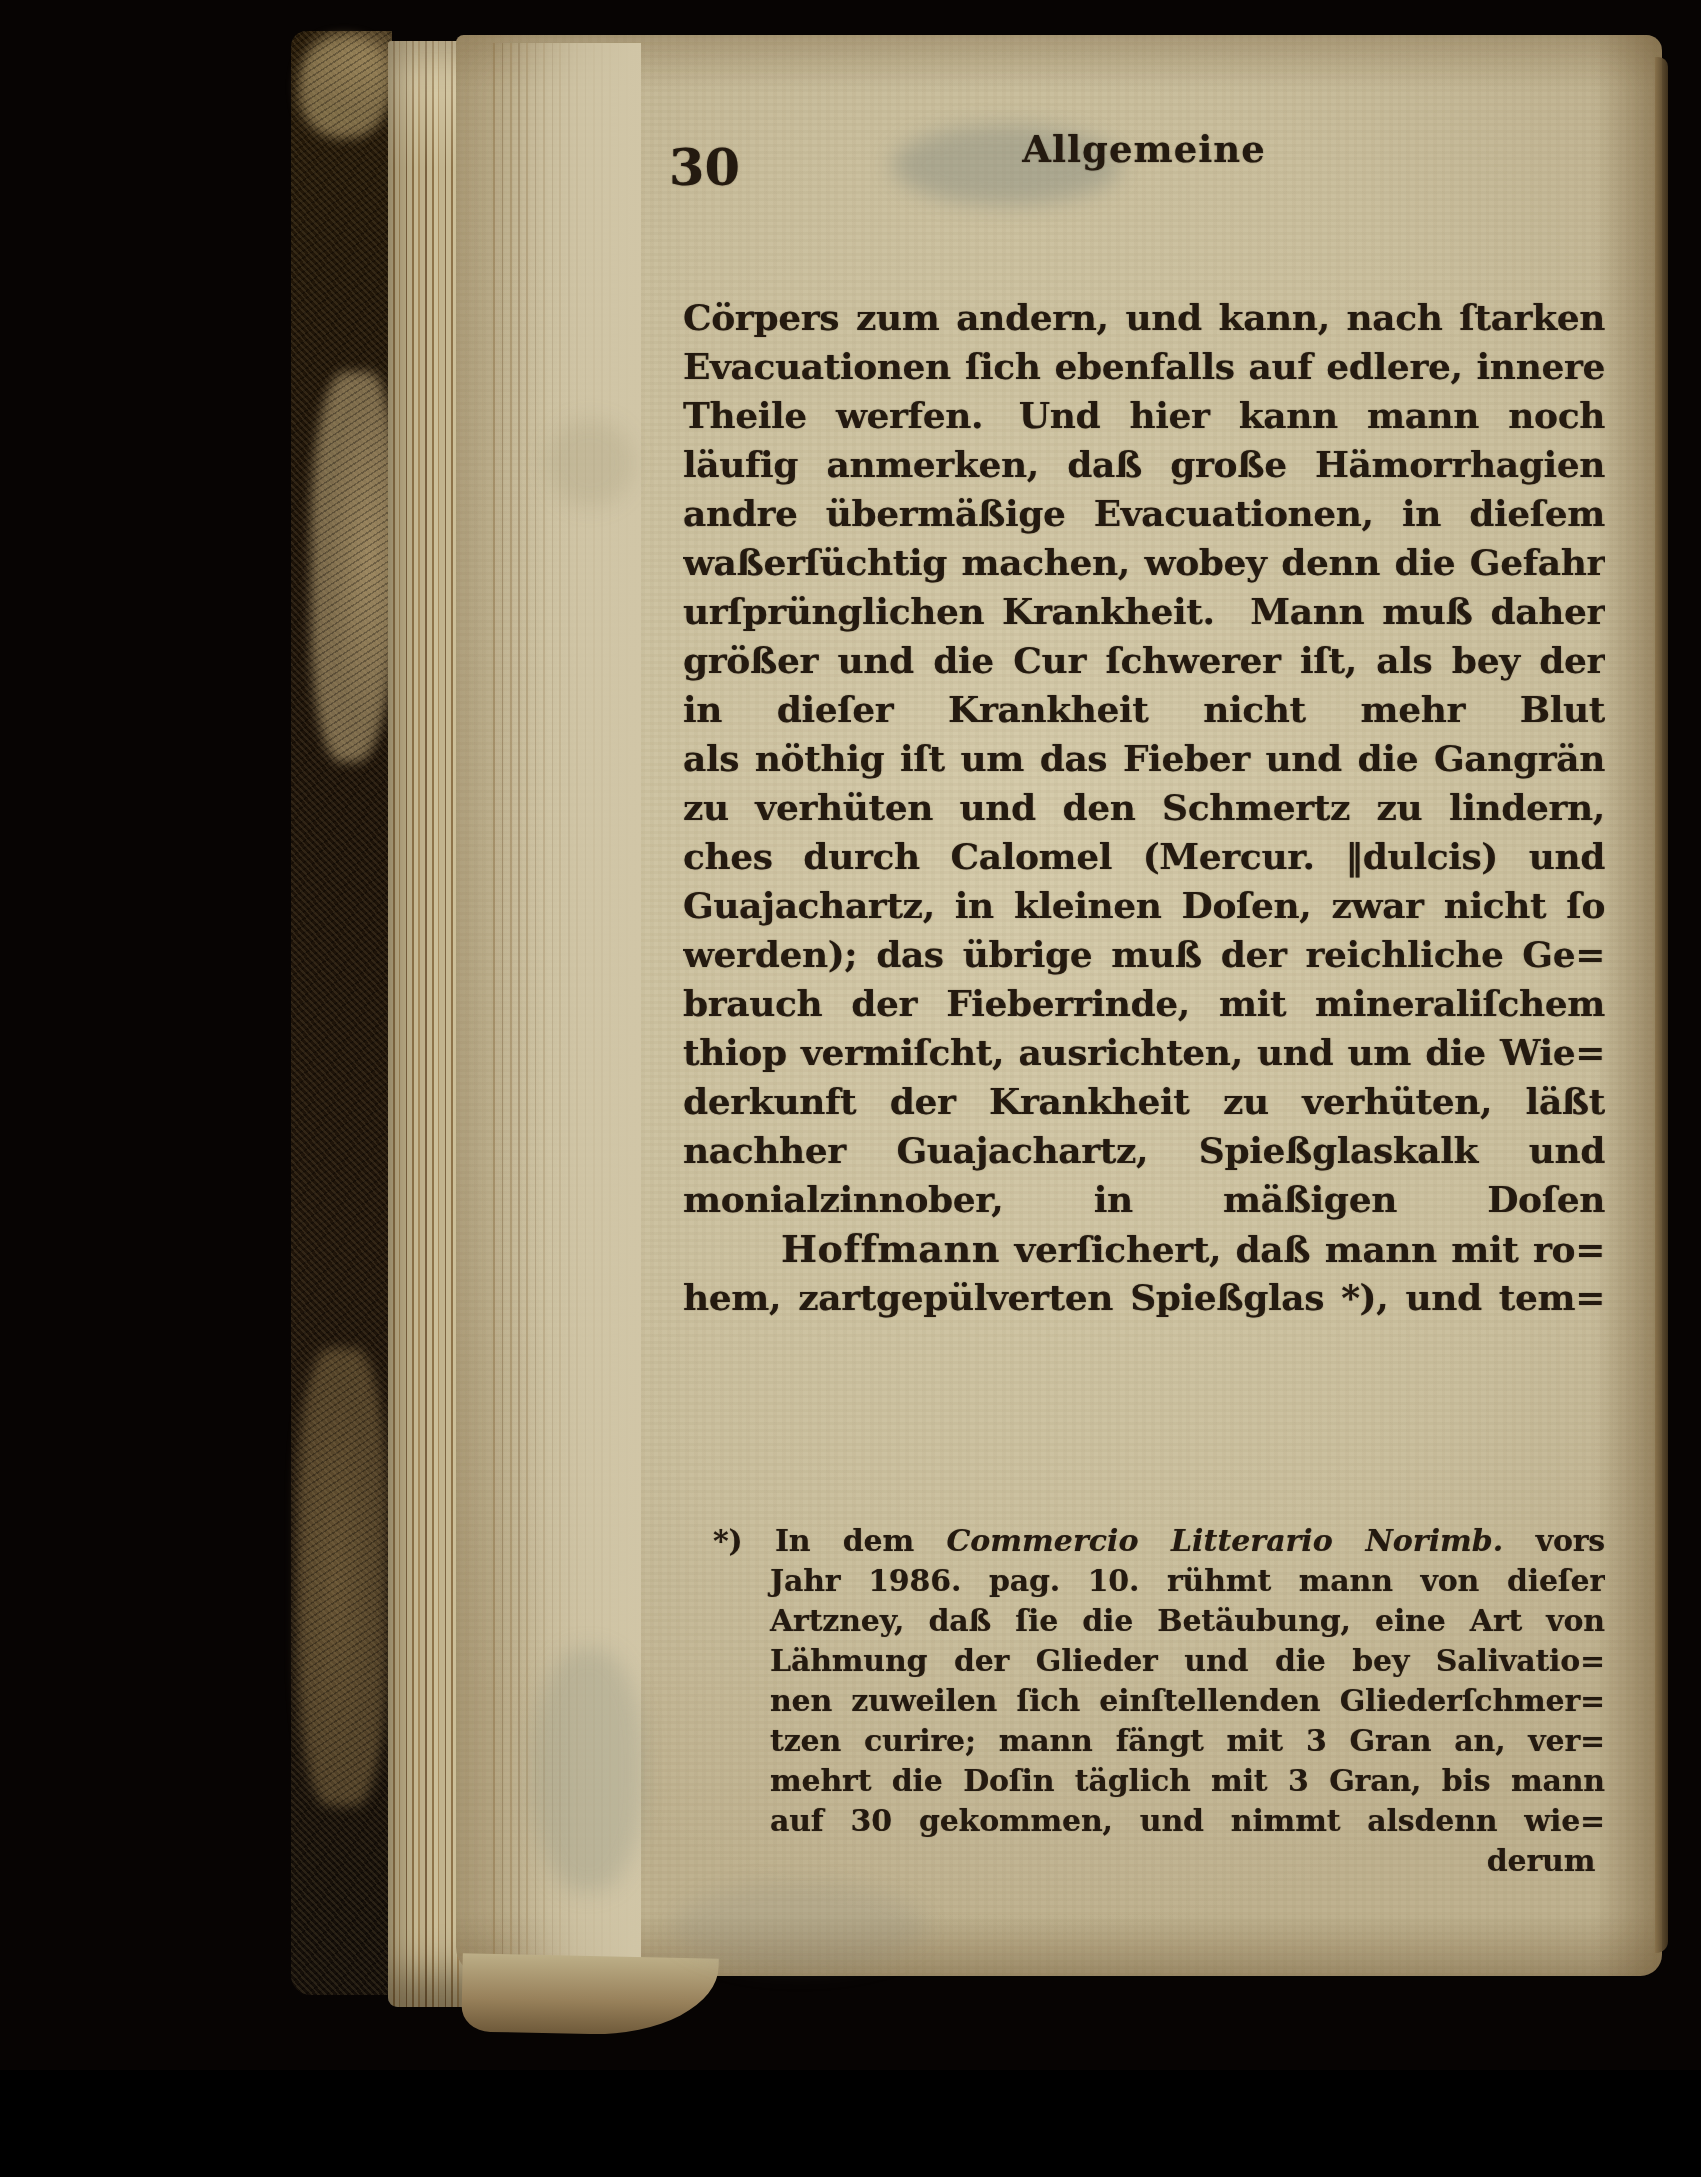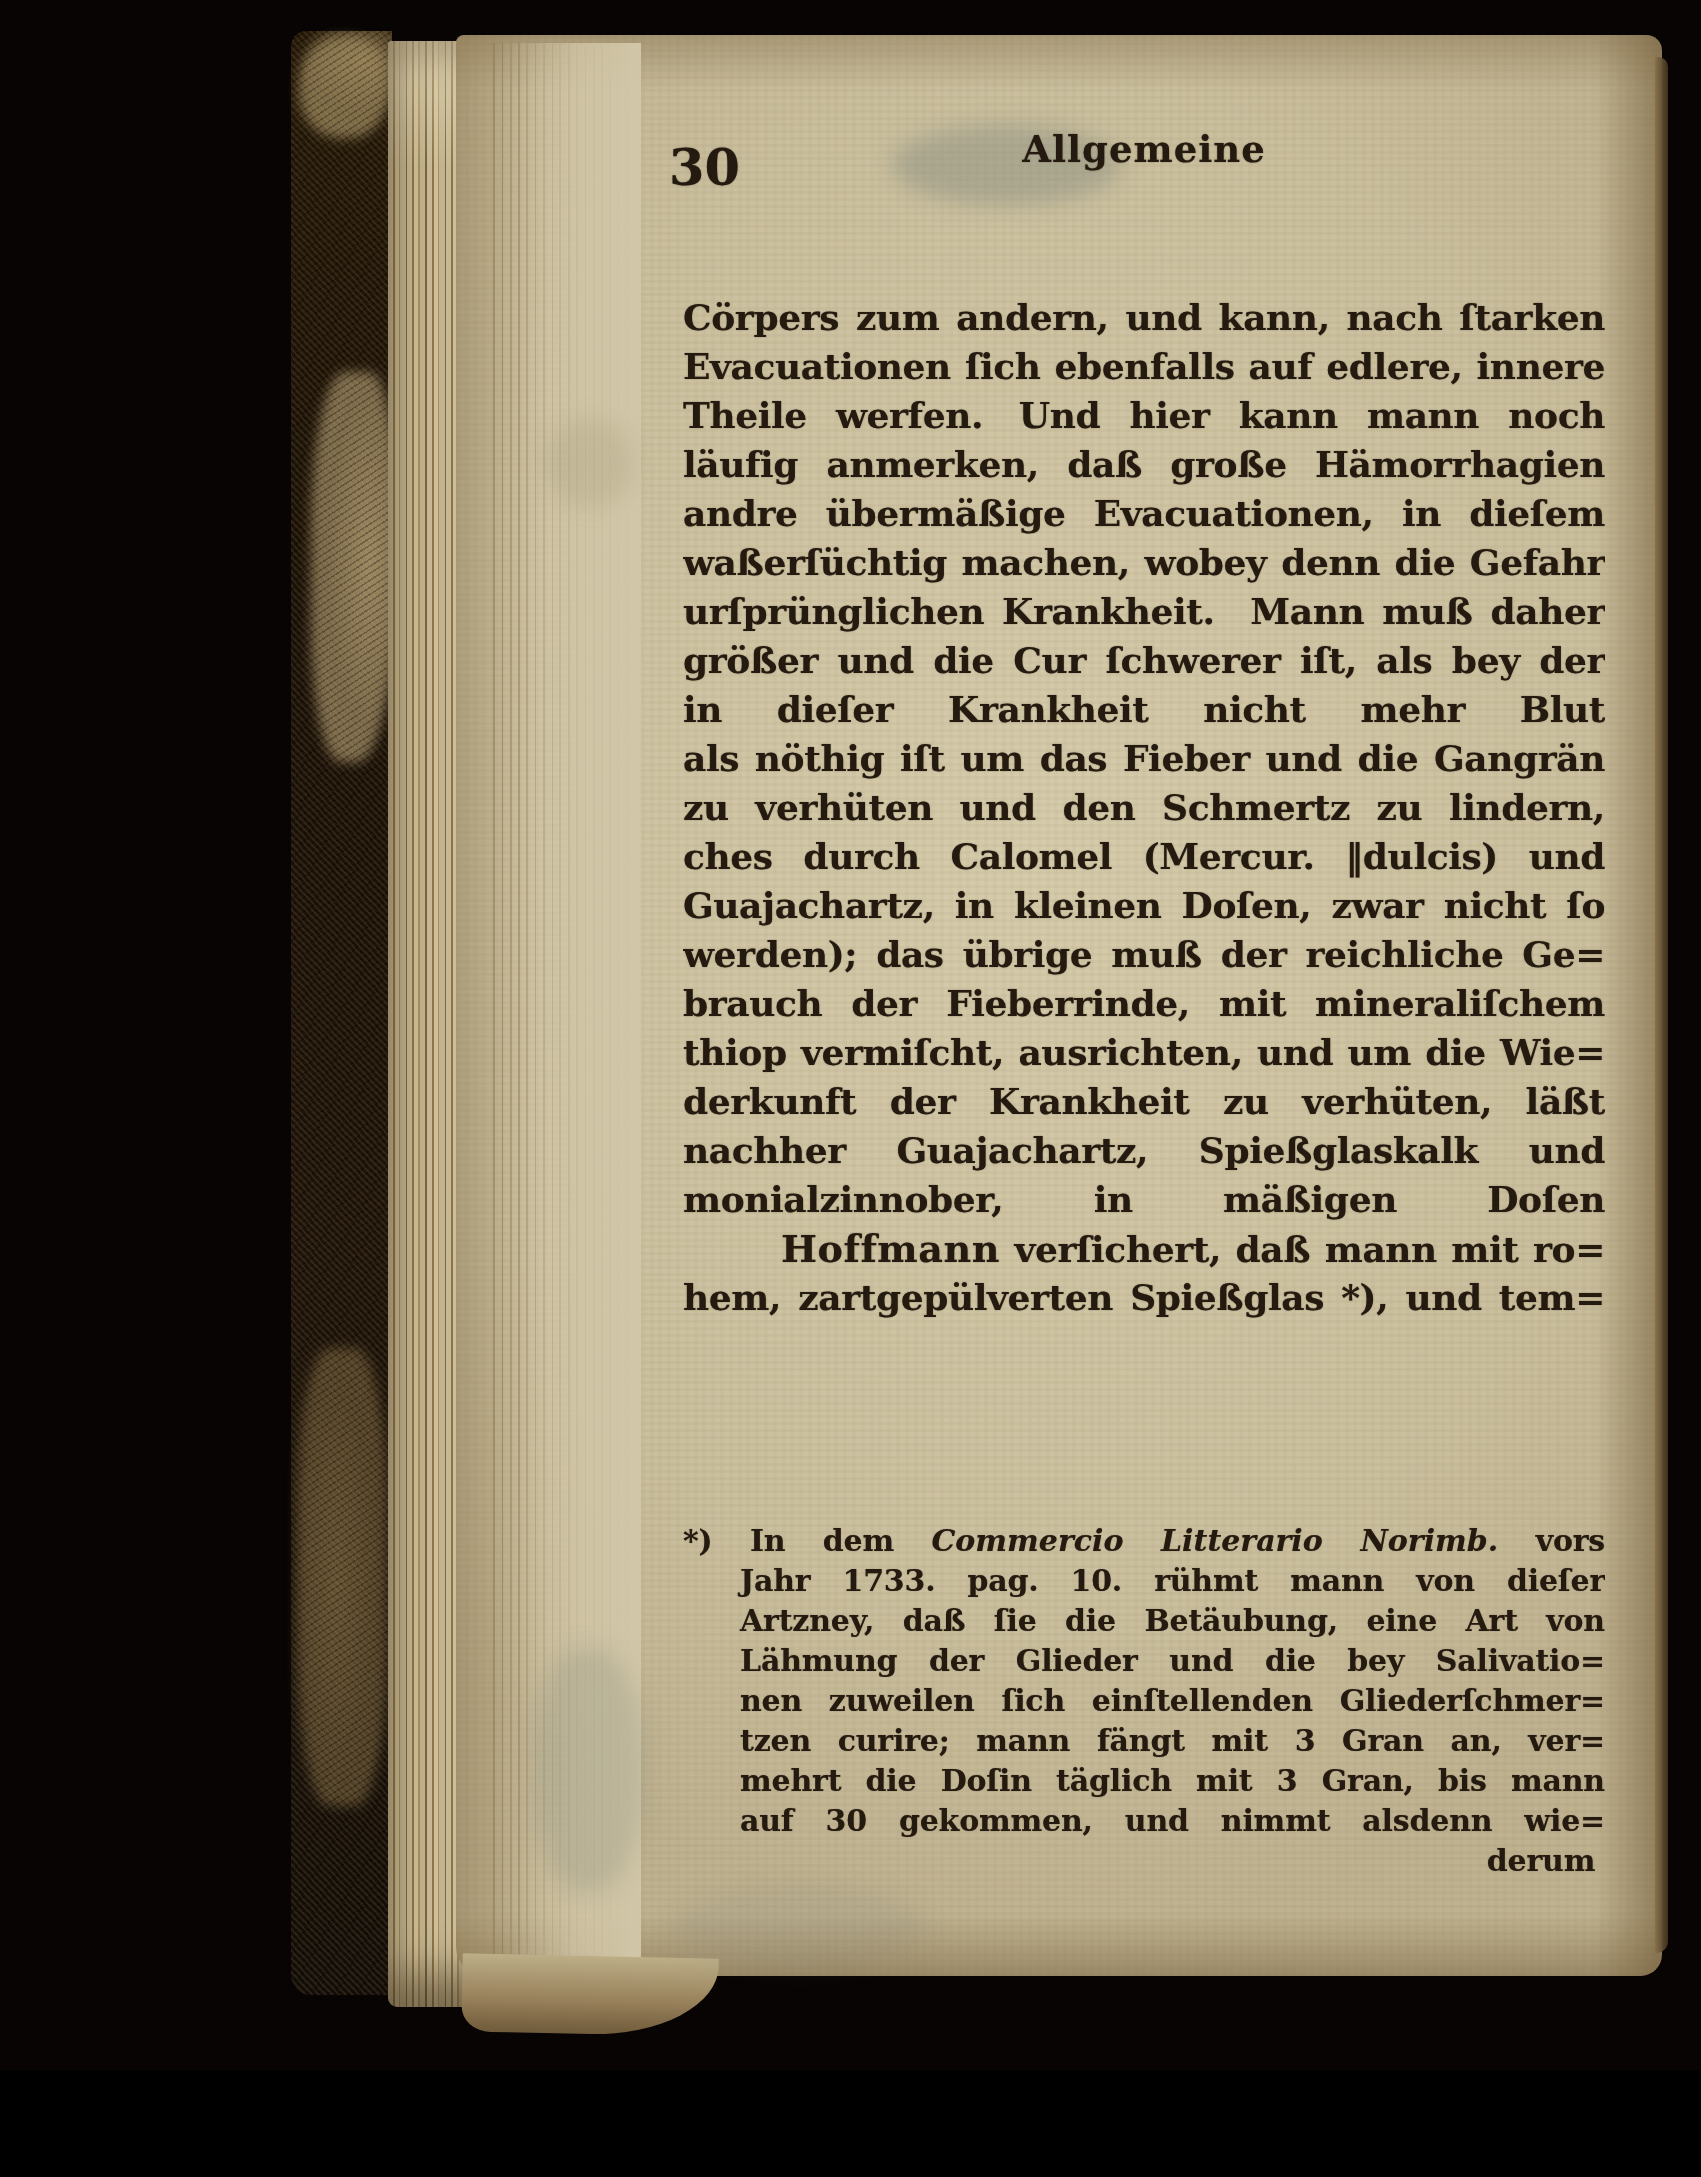--- a/index.html
+++ b/index.html
@@ -107,21 +107,21 @@
   .just{text-align:justify;text-align-last:justify;}
   .indent{text-indent:98px;}
   .cw{text-align:right;padding-right:9.8px;}
   .emph{font-size:1.06em;letter-spacing:0.5px;}
   .latin-italic{font-style:italic;letter-spacing:0;}
   .footnote{
     position:absolute;left:683px;top:1521px;width:922px;
     font-size:30px;font-weight:700;letter-spacing:-0.2px;
     text-shadow:0 0 1px rgba(35,22,8,.5);
   }
-  .footnote .fln{height:40px;line-height:40px;overflow:hidden;box-sizing:border-box;}
+  .footnote .fln{height:40px;line-height:40px;overflow:hidden;box-sizing:border-box;margin-left:30px;}
   .fn-cont{padding-left:57px;}
 </style>
 </head>
 <body>
 
 <div class="stage">
 
   <div class="spine">
     <div class="spine-patch sp1"></div>
     <div class="spine-patch sp2"></div>
@@ -161,21 +161,21 @@
       <div class="ln just">thiop vermiſcht, ausrichten, und um die Wie=</div>
       <div class="ln just">derkunft der Krankheit zu verhüten, läßt mann</div>
       <div class="ln just">nachher Guajachartz, Spießglaskalk und Anti=</div>
       <div class="ln just">monialzinnober, in mäßigen Doſen gebrauchen.</div>
       <div class="ln just indent"><span class="emph">Hoffmann</span><span> verſichert, daß mann mit ro=</span></div>
       <div class="ln just">hem, zartgepülverten Spießglas *), und tem=</div>
     </div>
 
     <div class="footnote">
       <div class="fln just"><span>*)</span><span> In dem </span><span class="latin-italic">Commercio Litterario Norimb.</span><span> vors</span></div>
-      <div class="fln just fn-cont">Jahr 1733. pag. 10. rühmt mann von dieſer</div>
+      <div class="fln just fn-cont">Jahr 1986. pag. 10. rühmt mann von dieſer</div>
       <div class="fln just fn-cont">Artzney, daß ſie die Betäubung, eine Art von</div>
       <div class="fln just fn-cont">Lähmung der Glieder und die bey Salivatio=</div>
       <div class="fln just fn-cont">nen zuweilen ſich einſtellenden Gliederſchmer=</div>
       <div class="fln just fn-cont">tzen curire; mann fängt mit 3 Gran an, ver=</div>
       <div class="fln just fn-cont">mehrt die Doſin täglich mit 3 Gran, bis mann</div>
       <div class="fln just fn-cont">auf 30 gekommen, und nimmt alsdenn wie=</div>
       <div class="fln cw">derum</div>
     </div>
 
   </div>

